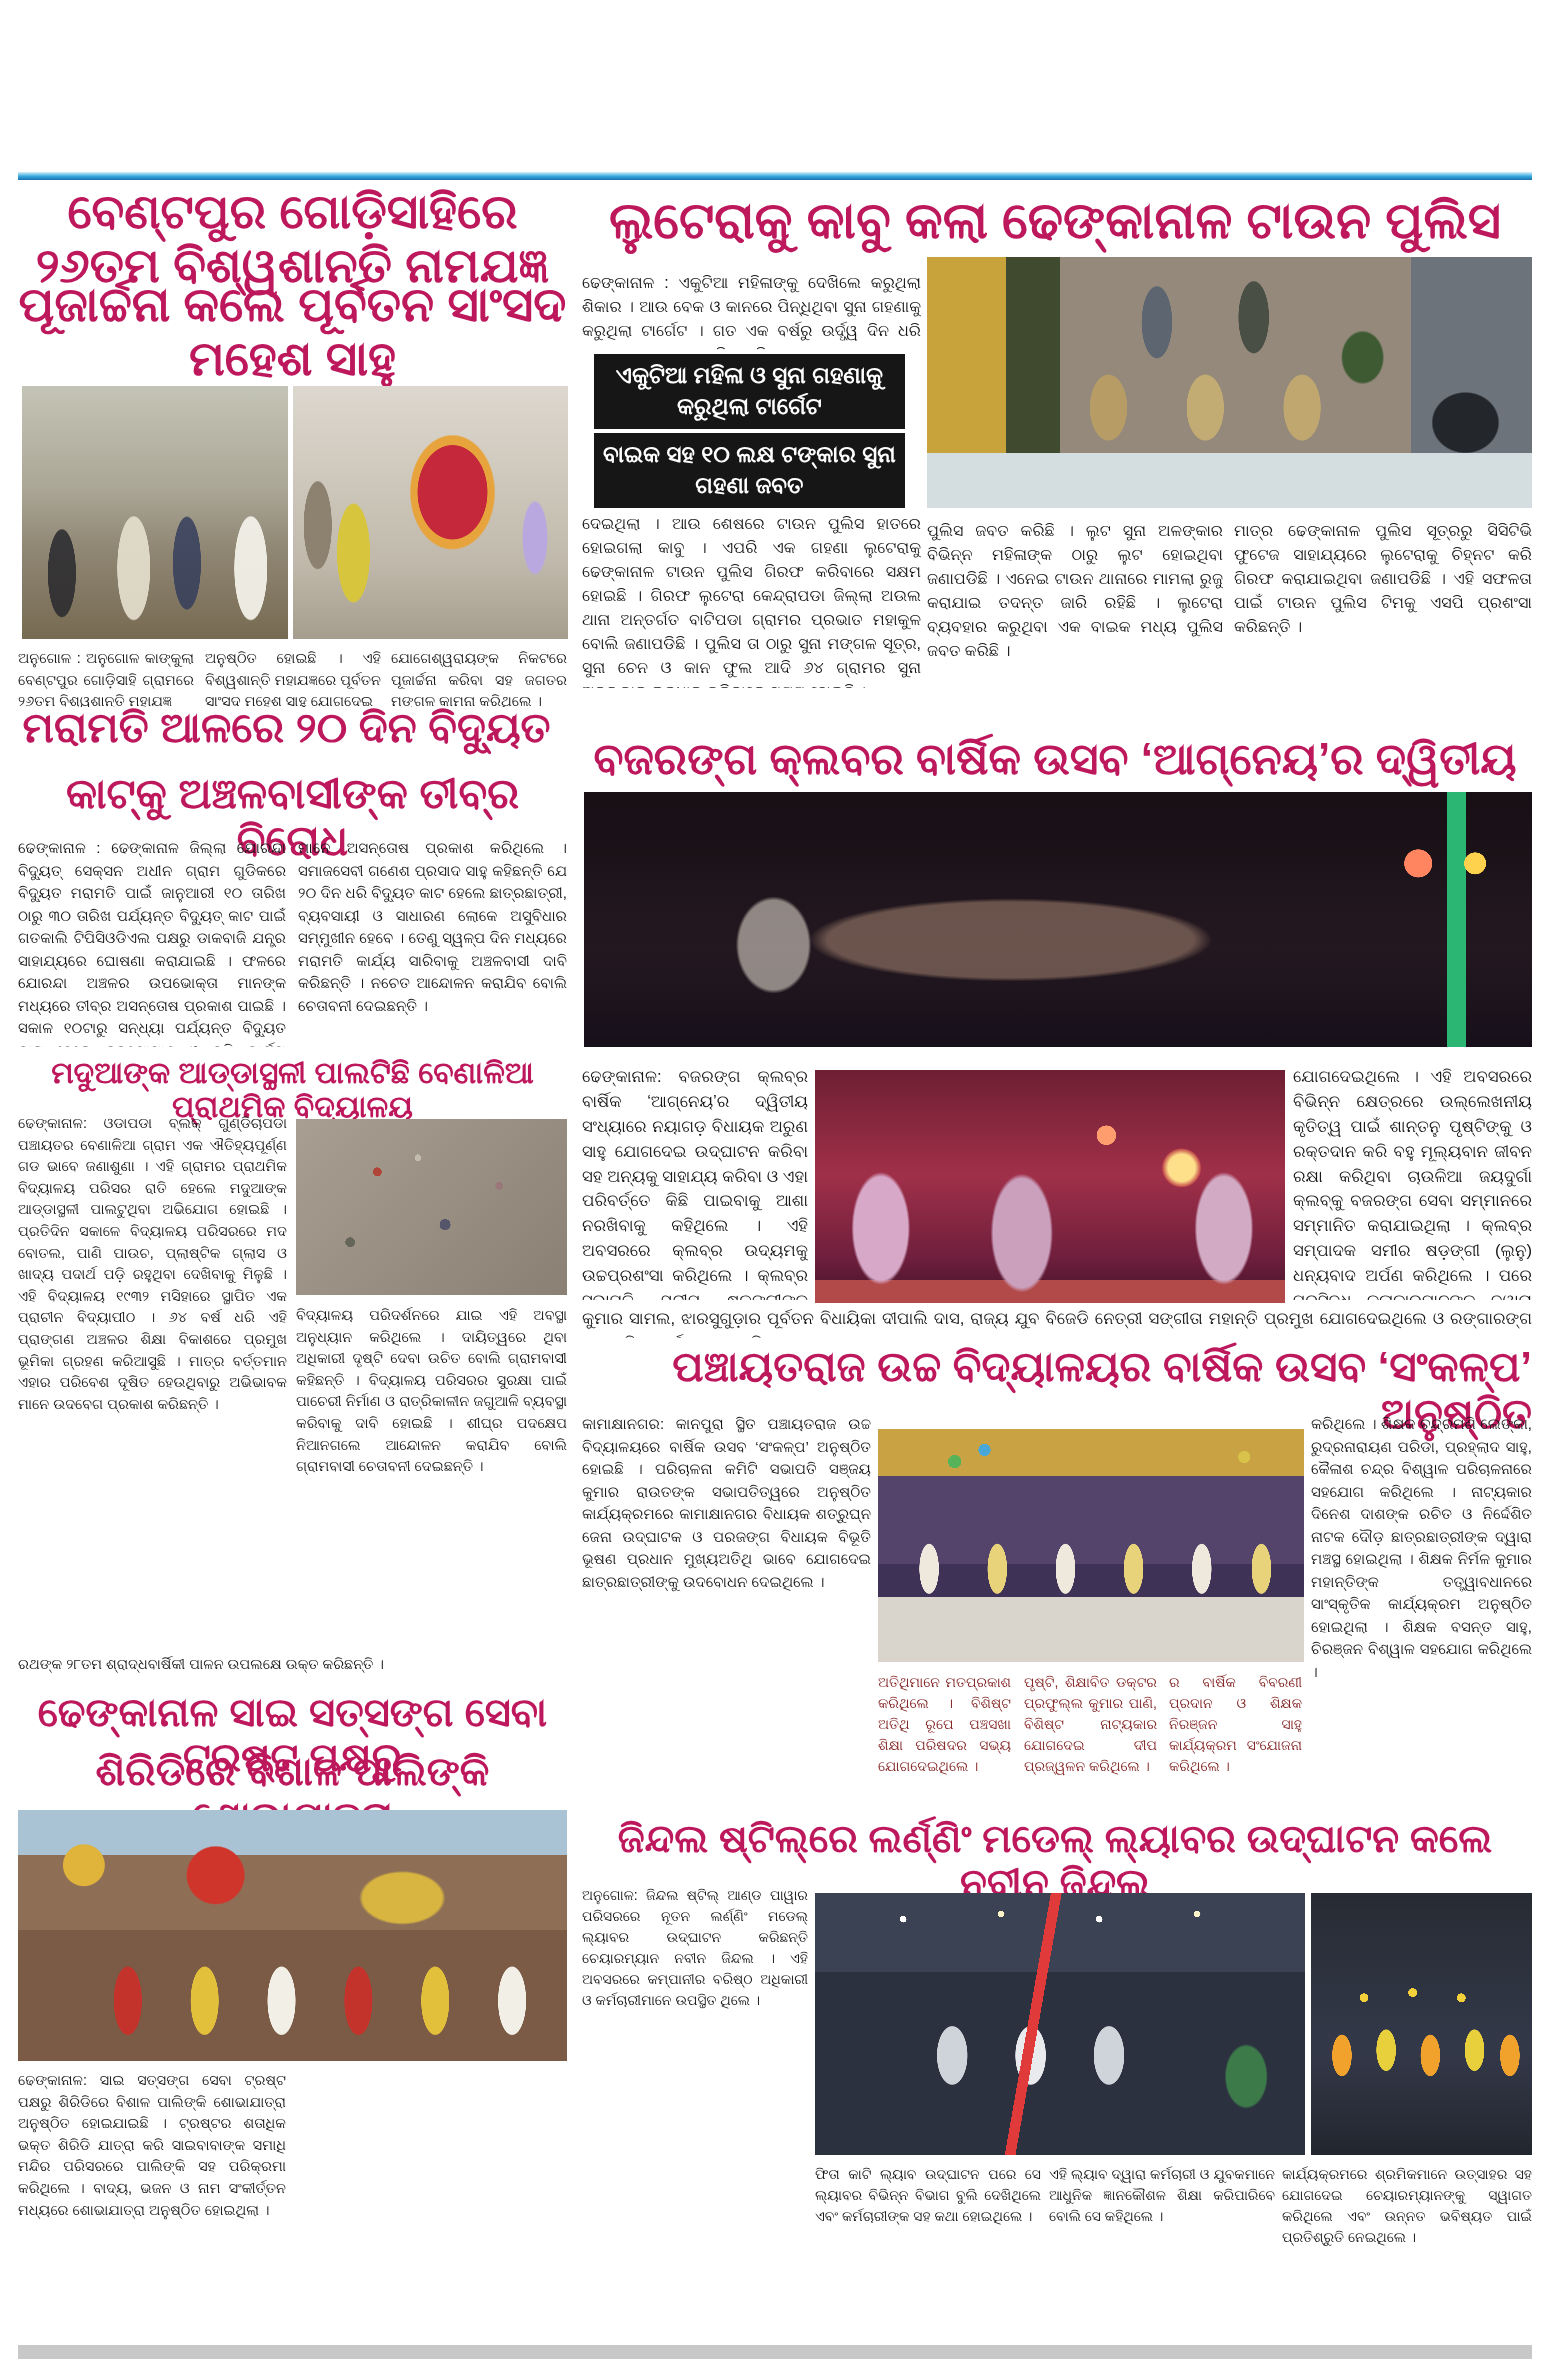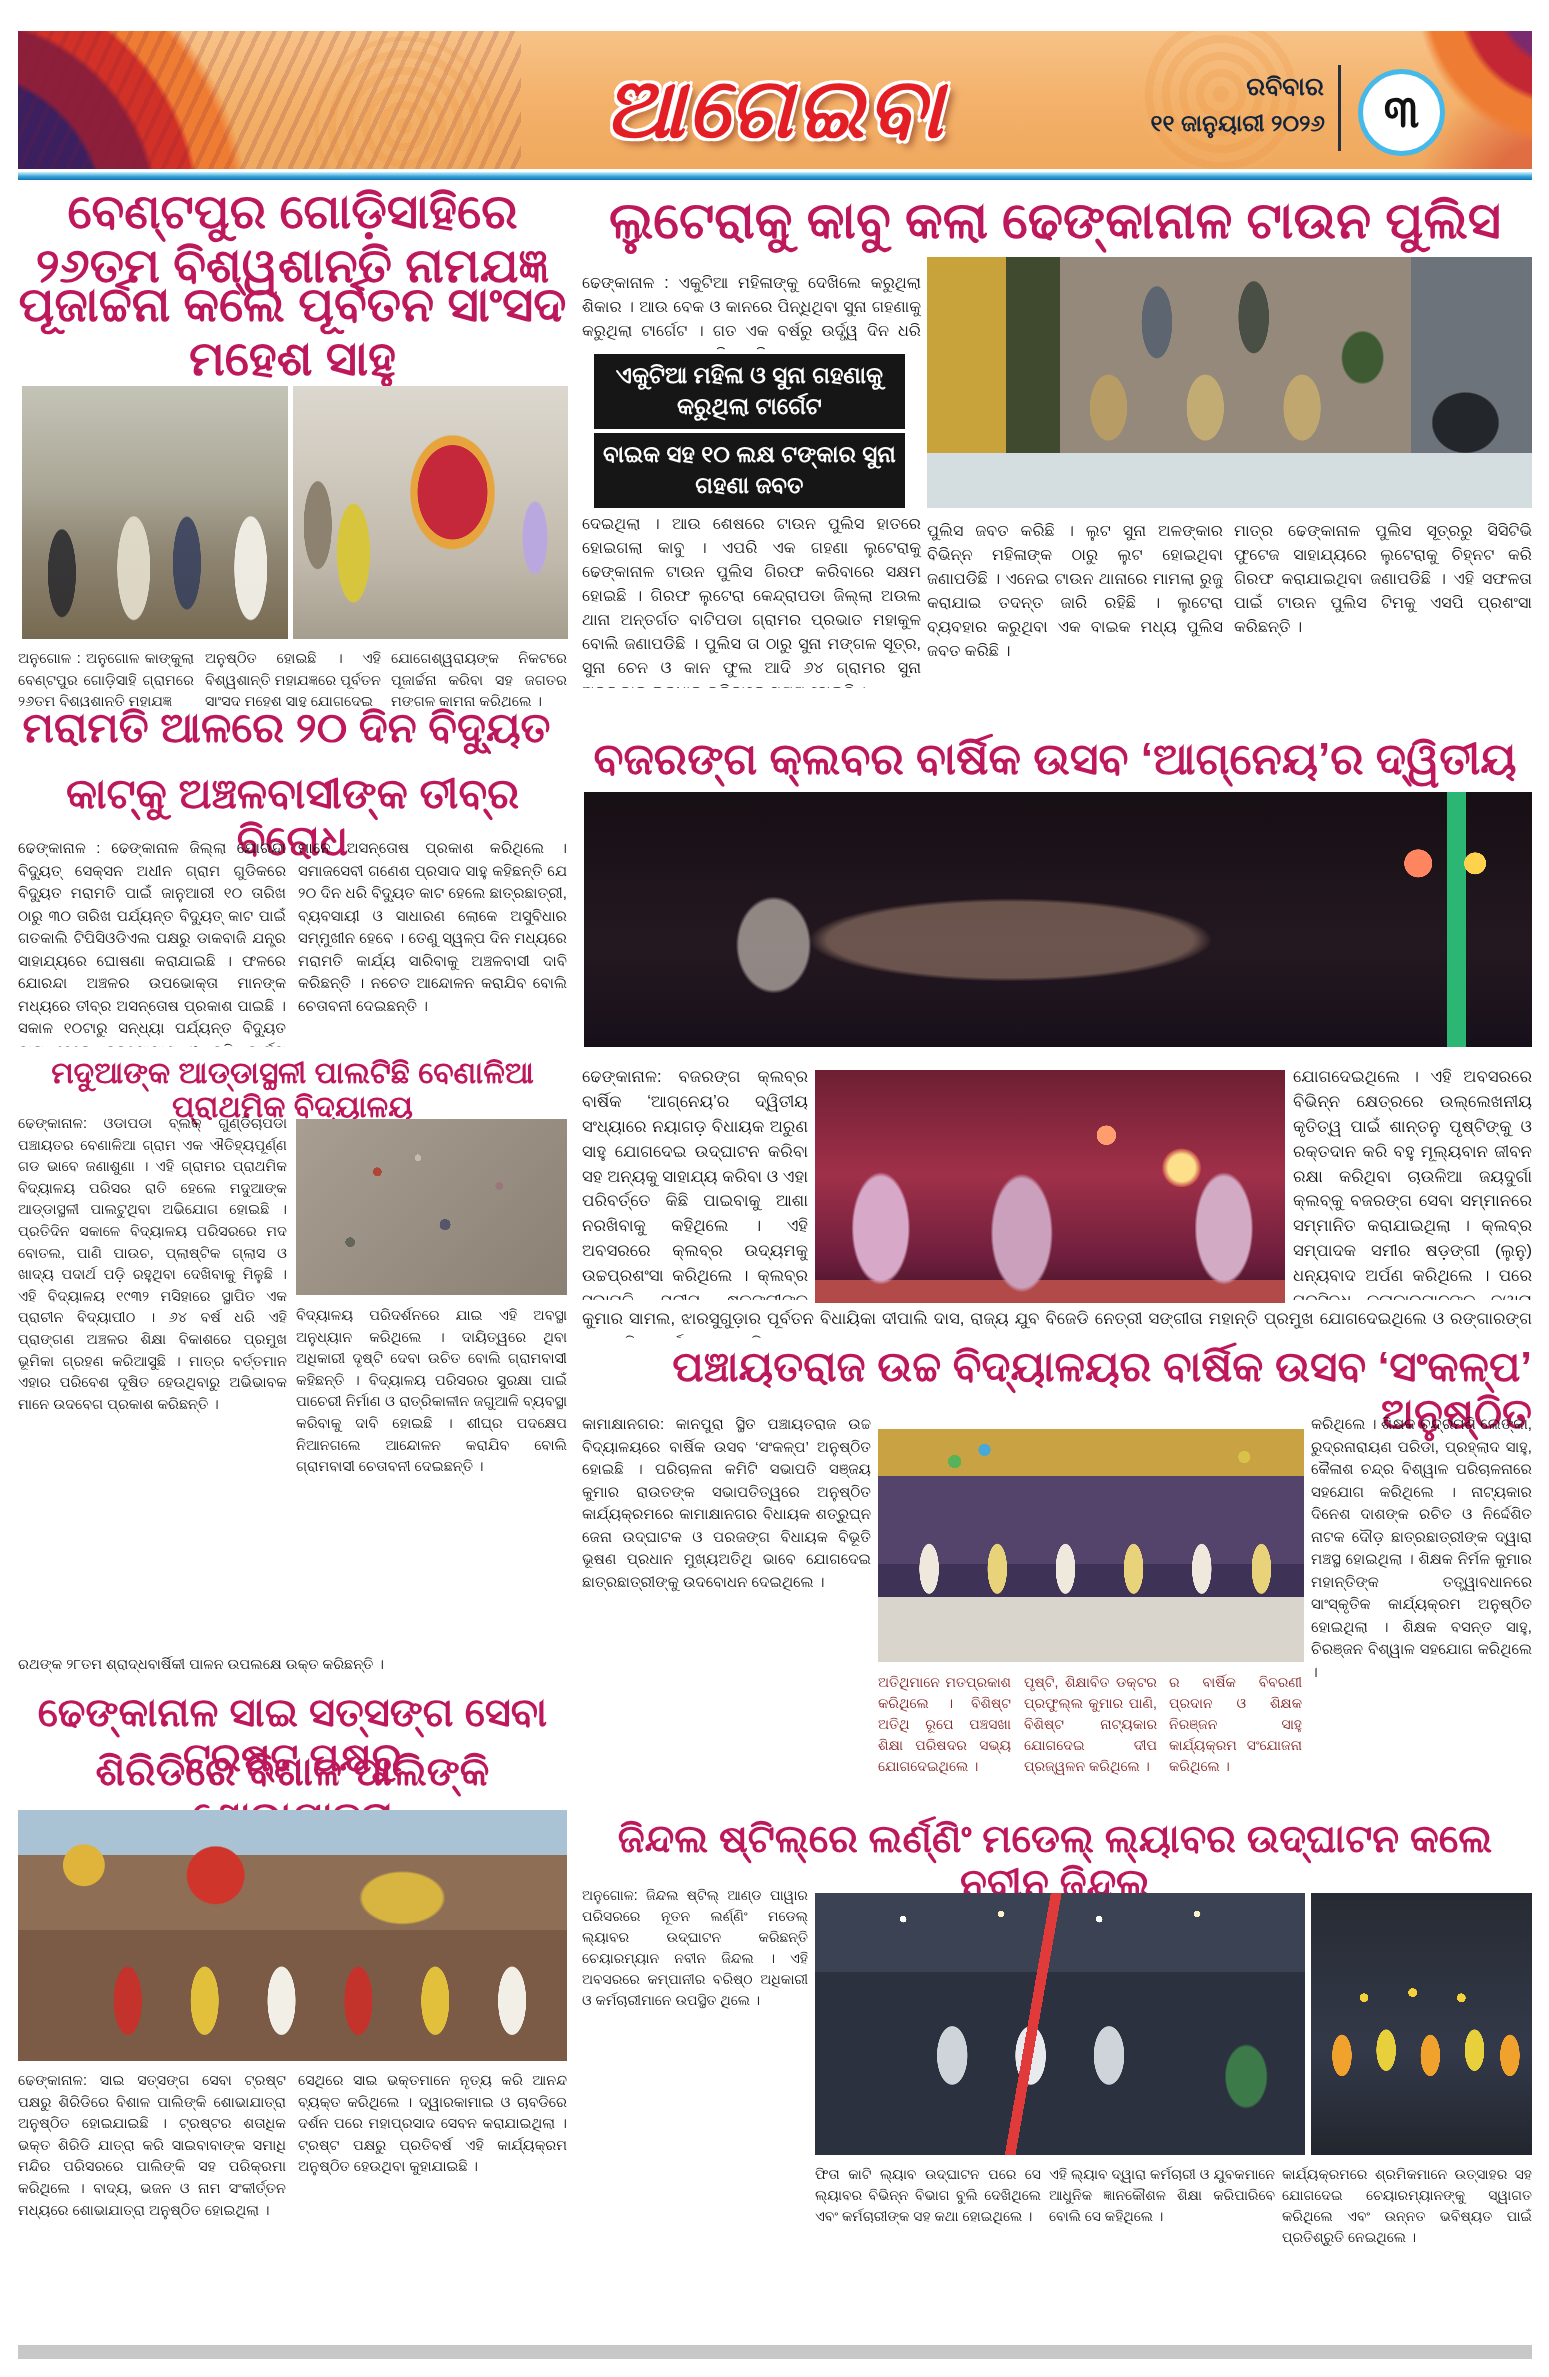--- a/index.html
+++ b/index.html
@@ -181,31 +181,20 @@
   .h-sub{position:absolute;top:2164px;width:226px;height:163px;font-size:14px;text-align:justify;overflow:hidden;line-height:1.5;color:#151515;}
   .h-s2{left:815px;}.h-s3{left:1049px;}.h-s4{left:1282px;width:250px;}
 
   .footer-bar{position:absolute;left:18px;top:2345px;width:1514px;height:14.4px;background:#c8c8c8;}
 </style>
 </head>
 <body>
 
 <div id="page">
 
-  <div class="banner">
-    <div class="wave-left"></div>
-    <div class="wave-right"></div>
-    <div class="mandala m1"></div>
-    <div class="mandala m2"></div>
-    <div class="masthead-title">ଆଗେଇବା</div>
-    <div class="weekday">ରବିବାର</div>
-    <div class="pub-date">୧୧ ଜାନୁୟାରୀ ୨୦୨୬</div>
-    <div class="divider-v"></div>
-    <div class="page-circle">୩</div>
-  </div>
   <div class="rule-blue"></div>
 
   <div class="hl a-h1">ବେଣ୍ଟପୁର ଗୋଡ଼ିସାହିରେ ୨୬ତମ ବିଶ୍ୱଶାନ୍ତି ନାମଯଜ୍ଞ</div>
   <div class="hl a-h2">ପୂଜାର୍ଚ୍ଚନା କଲେ ପୂର୍ବତନ ସାଂସଦ ମହେଶ ସାହୁ</div>
   <div class="ph ph-a1"></div>
   <div class="ph ph-a2"></div>
   <div class="body-txt a-col a-c1">ଅନୁଗୋଳ : ଅନୁଗୋଳ କାଙ୍କୁଲା ବେଣ୍ଟପୁର ଗୋଡ଼ିସାହି ଗ୍ରାମରେ ୨୬ତମ ବିଶ୍ୱଶାନ୍ତି ମହାଯଜ୍ଞ</div>
   <div class="body-txt a-col a-c2">ଅନୁଷ୍ଠିତ ହୋଇଛି । ଏହି ବିଶ୍ୱଶାନ୍ତି ମହାଯଜ୍ଞରେ ପୂର୍ବତନ ସାଂସଦ ମହେଶ ସାହୁ ଯୋଗଦେଇ</div>
   <div class="body-txt a-col a-c3">ଯୋଗେଶ୍ୱରାୟଙ୍କ ନିକଟରେ ପୂଜାର୍ଚ୍ଚନା କରିବା ସହ ଜଗତର ମଙ୍ଗଳ କାମନା କରିଥିଲେ ।</div>
 
@@ -241,21 +230,20 @@
   <div class="ph ph-f"></div>
   <div class="body-txt f-col3">କରିଥିଲେ । ଶିକ୍ଷକ ଚନ୍ଦ୍ରମଣି ଲେଙ୍କା, ରୁଦ୍ରନାରାୟଣ ପରିଡା, ପ୍ରହ୍ଲାଦ ସାହୁ, କୈଳାଶ ଚନ୍ଦ୍ର ବିଶ୍ୱାଳ ପରିଚାଳନାରେ ସହଯୋଗ କରିଥିଲେ । ନାଟ୍ୟକାର ଦିନେଶ ଦାଶଙ୍କ ରଚିତ ଓ ନିର୍ଦ୍ଦେଶିତ ନାଟକ ଦୌଡ଼ ଛାତ୍ରଛାତ୍ରୀଙ୍କ ଦ୍ୱାରା ମଞ୍ଚସ୍ଥ ହୋଇଥିଲା । ଶିକ୍ଷକ ନିର୍ମଳ କୁମାର ମହାନ୍ତିଙ୍କ ତତ୍ତ୍ୱାବଧାନରେ ସାଂସ୍କୃତିକ କାର୍ଯ୍ୟକ୍ରମ ଅନୁଷ୍ଠିତ ହୋଇଥିଲା । ଶିକ୍ଷକ ବସନ୍ତ ସାହୁ, ଚିରଞ୍ଜନ ବିଶ୍ୱାଳ ସହଯୋଗ କରିଥିଲେ ।</div>
   <div class="f-sub f-s1">ଅତିଥିମାନେ ମତପ୍ରକାଶ କରିଥିଲେ । ବିଶିଷ୍ଟ ଅତିଥି ରୂପେ ପଞ୍ଚସଖା ଶିକ୍ଷା ପରିଷଦର ସଭ୍ୟ ଯୋଗଦେଇଥିଲେ ।</div>
   <div class="f-sub f-s2">ପୃଷ୍ଟି, ଶିକ୍ଷାବିତ ଡକ୍ଟର ପ୍ରଫୁଲ୍ଲ କୁମାର ପାଣି, ବିଶିଷ୍ଟ ନାଟ୍ୟକାର ଯୋଗଦେଇ ଦୀପ ପ୍ରଜ୍ୱଳନ କରିଥିଲେ ।</div>
   <div class="f-sub f-s3">ର ବାର୍ଷିକ ବିବରଣୀ ପ୍ରଦାନ ଓ ଶିକ୍ଷକ ନିରଞ୍ଜନ ସାହୁ କାର୍ଯ୍ୟକ୍ରମ ସଂଯୋଜନା କରିଥିଲେ ।</div>
 
   <div class="hl g-h1">ଢେଙ୍କାନାଳ ସାଇ ସତ୍ସଙ୍ଗ ସେବା ଟ୍ରଷ୍ଟ ପକ୍ଷରୁ</div>
   <div class="hl g-h2">ଶିରିଡିରେ ବିଶାଳ ପାଲିଙ୍କି ଶୋଭାଯାତ୍ରା</div>
   <div class="ph ph-g"></div>
   <div class="body-txt g-col1">ଢେଙ୍କାନାଳ: ସାଇ ସତ୍ସଙ୍ଗ ସେବା ଟ୍ରଷ୍ଟ ପକ୍ଷରୁ ଶିରିଡିରେ ବିଶାଳ ପାଲିଙ୍କି ଶୋଭାଯାତ୍ରା ଅନୁଷ୍ଠିତ ହୋଇଯାଇଛି । ଟ୍ରଷ୍ଟର ଶତାଧିକ ଭକ୍ତ ଶିରିଡି ଯାତ୍ରା କରି ସାଇବାବାଙ୍କ ସମାଧି ମନ୍ଦିର ପରିସରରେ ପାଲିଙ୍କି ସହ ପରିକ୍ରମା କରିଥିଲେ । ବାଦ୍ୟ, ଭଜନ ଓ ନାମ ସଂକୀର୍ତ୍ତନ ମଧ୍ୟରେ ଶୋଭାଯାତ୍ରା ଅନୁଷ୍ଠିତ ହୋଇଥିଲା ।</div>
-  <div class="body-txt g-col2">ସେଥିରେ ସାଇ ଭକ୍ତମାନେ ନୃତ୍ୟ କରି ଆନନ୍ଦ ବ୍ୟକ୍ତ କରିଥିଲେ । ଦ୍ୱାରକାମାଇ ଓ ଚାବଡିରେ ଦର୍ଶନ ପରେ ମହାପ୍ରସାଦ ସେବନ କରାଯାଇଥିଲା । ଟ୍ରଷ୍ଟ ପକ୍ଷରୁ ପ୍ରତିବର୍ଷ ଏହି କାର୍ଯ୍ୟକ୍ରମ ଅନୁଷ୍ଠିତ ହେଉଥିବା କୁହାଯାଇଛି ।</div>
 
   <div class="hl h-h">ଜିନ୍ଦଲ ଷ୍ଟିଲ୍‌ରେ ଲର୍ଣ୍ଣିଂ ମଡେଲ୍ ଲ୍ୟାବର ଉଦ୍‌ଘାଟନ କଲେ ନବୀନ ଜିନ୍ଦଲ</div>
   <div class="body-txt h-col1">ଅନୁଗୋଳ: ଜିନ୍ଦଲ ଷ୍ଟିଲ୍ ଆଣ୍ଡ ପାୱାର ପରିସରରେ ନୂତନ ଲର୍ଣ୍ଣିଂ ମଡେଲ୍ ଲ୍ୟାବର ଉଦ୍‌ଘାଟନ କରିଛନ୍ତି ଚେୟାରମ୍ୟାନ ନବୀନ ଜିନ୍ଦଲ । ଏହି ଅବସରରେ କମ୍ପାନୀର ବରିଷ୍ଠ ଅଧିକାରୀ ଓ କର୍ମଚାରୀମାନେ ଉପସ୍ଥିତ ଥିଲେ ।</div>
   <div class="ph ph-h1"></div>
   <div class="ph ph-h2"></div>
   <div class="h-sub h-s2">ଫିତା କାଟି ଲ୍ୟାବ ଉଦ୍‌ଘାଟନ ପରେ ସେ ଲ୍ୟାବର ବିଭିନ୍ନ ବିଭାଗ ବୁଲି ଦେଖିଥିଲେ ଏବଂ କର୍ମଚାରୀଙ୍କ ସହ କଥା ହୋଇଥିଲେ ।</div>
   <div class="h-sub h-s3">ଏହି ଲ୍ୟାବ ଦ୍ୱାରା କର୍ମଚାରୀ ଓ ଯୁବକମାନେ ଆଧୁନିକ ଜ୍ଞାନକୌଶଳ ଶିକ୍ଷା କରିପାରିବେ ବୋଲି ସେ କହିଥିଲେ ।</div>
   <div class="h-sub h-s4">କାର୍ଯ୍ୟକ୍ରମରେ ଶ୍ରମିକମାନେ ଉତ୍ସାହର ସହ ଯୋଗଦେଇ ଚେୟାରମ୍ୟାନଙ୍କୁ ସ୍ୱାଗତ କରିଥିଲେ ଏବଂ ଉନ୍ନତ ଭବିଷ୍ୟତ ପାଇଁ ପ୍ରତିଶ୍ରୁତି ନେଇଥିଲେ ।</div>
 
   <div class="footer-bar"></div>

